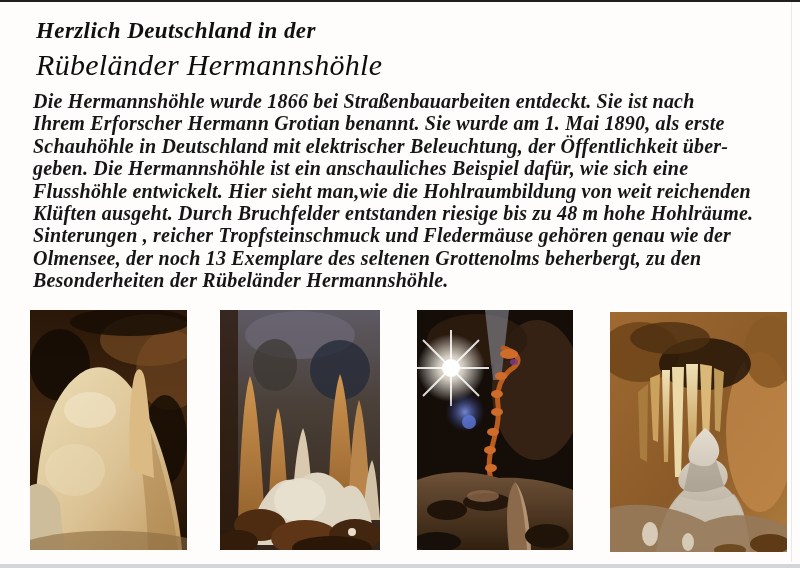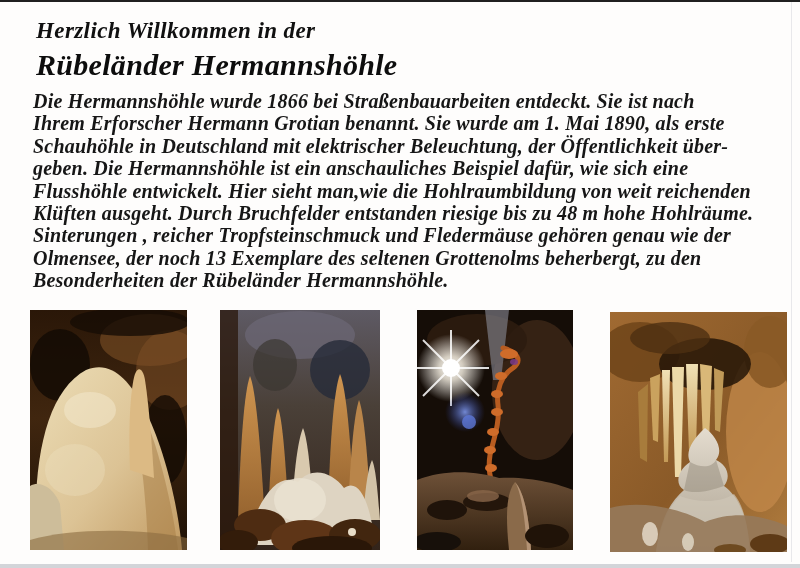--- a/index.html
+++ b/index.html
@@ -14,21 +14,21 @@
   .edge-top{position:absolute;top:0;left:0;width:800px;height:2px;background:#202020;}
   .edge-bottom{position:absolute;left:0;bottom:0;width:800px;height:4px;background:#d3d5d9;}
   .edge-right{position:absolute;top:2px;right:8px;width:1px;height:560px;background:#e8e8eb;}
   
   .title-block{position:absolute;left:36px;top:16px;}
   .title-line1{
     font-size:23px;font-weight:bold;font-style:italic;line-height:30px;
     letter-spacing:0.4px;color:#101010;white-space:nowrap;
   }
   .title-line2{
-    font-size:30px;font-weight:bold;font-style:italic;line-height:37px;
+    font-size:30px;font-weight:normal;font-style:italic;line-height:37px;
     letter-spacing:0.3px;color:#0d0d0d;white-space:nowrap;
   }
   
   .body-text{
     position:absolute;left:33px;top:90px;width:760px;
     font-size:20px;font-style:italic;line-height:22.4px;
     letter-spacing:0.2px;color:#161616;
     white-space:pre-line;
     font-weight:bold;
   }
@@ -41,21 +41,21 @@
   #photo-4{left:610px;top:312px;width:177px;}
 </style>
 </head>
 <body>
 
 <div class="page">
 
   <div class="edge-top"></div>
 
   <div class="title-block">
-    <div class="title-line1">Herzlich Willkommen in der</div>
+    <div class="title-line1">Herzlich Deutschland in der</div>
     <div class="title-line2">Rübeländer Hermannshöhle</div>
   </div>
 
   <div class="body-text">Die Hermannshöhle wurde 1866 bei Straßenbauarbeiten entdeckt. Sie ist nach
 Ihrem Erforscher Hermann Grotian benannt. Sie wurde am 1. Mai 1890, als erste
 Schauhöhle in Deutschland mit elektrischer Beleuchtung, der Öffentlichkeit über-
 geben. Die Hermannshöhle ist ein anschauliches Beispiel dafür, wie sich eine
 Flusshöhle entwickelt. Hier sieht man,wie die Hohlraumbildung von weit reichenden
 Klüften ausgeht. Durch Bruchfelder entstanden riesige bis zu 48 m hohe Hohlräume.
 Sinterungen , reicher Tropfsteinschmuck und Fledermäuse gehören genau wie der

